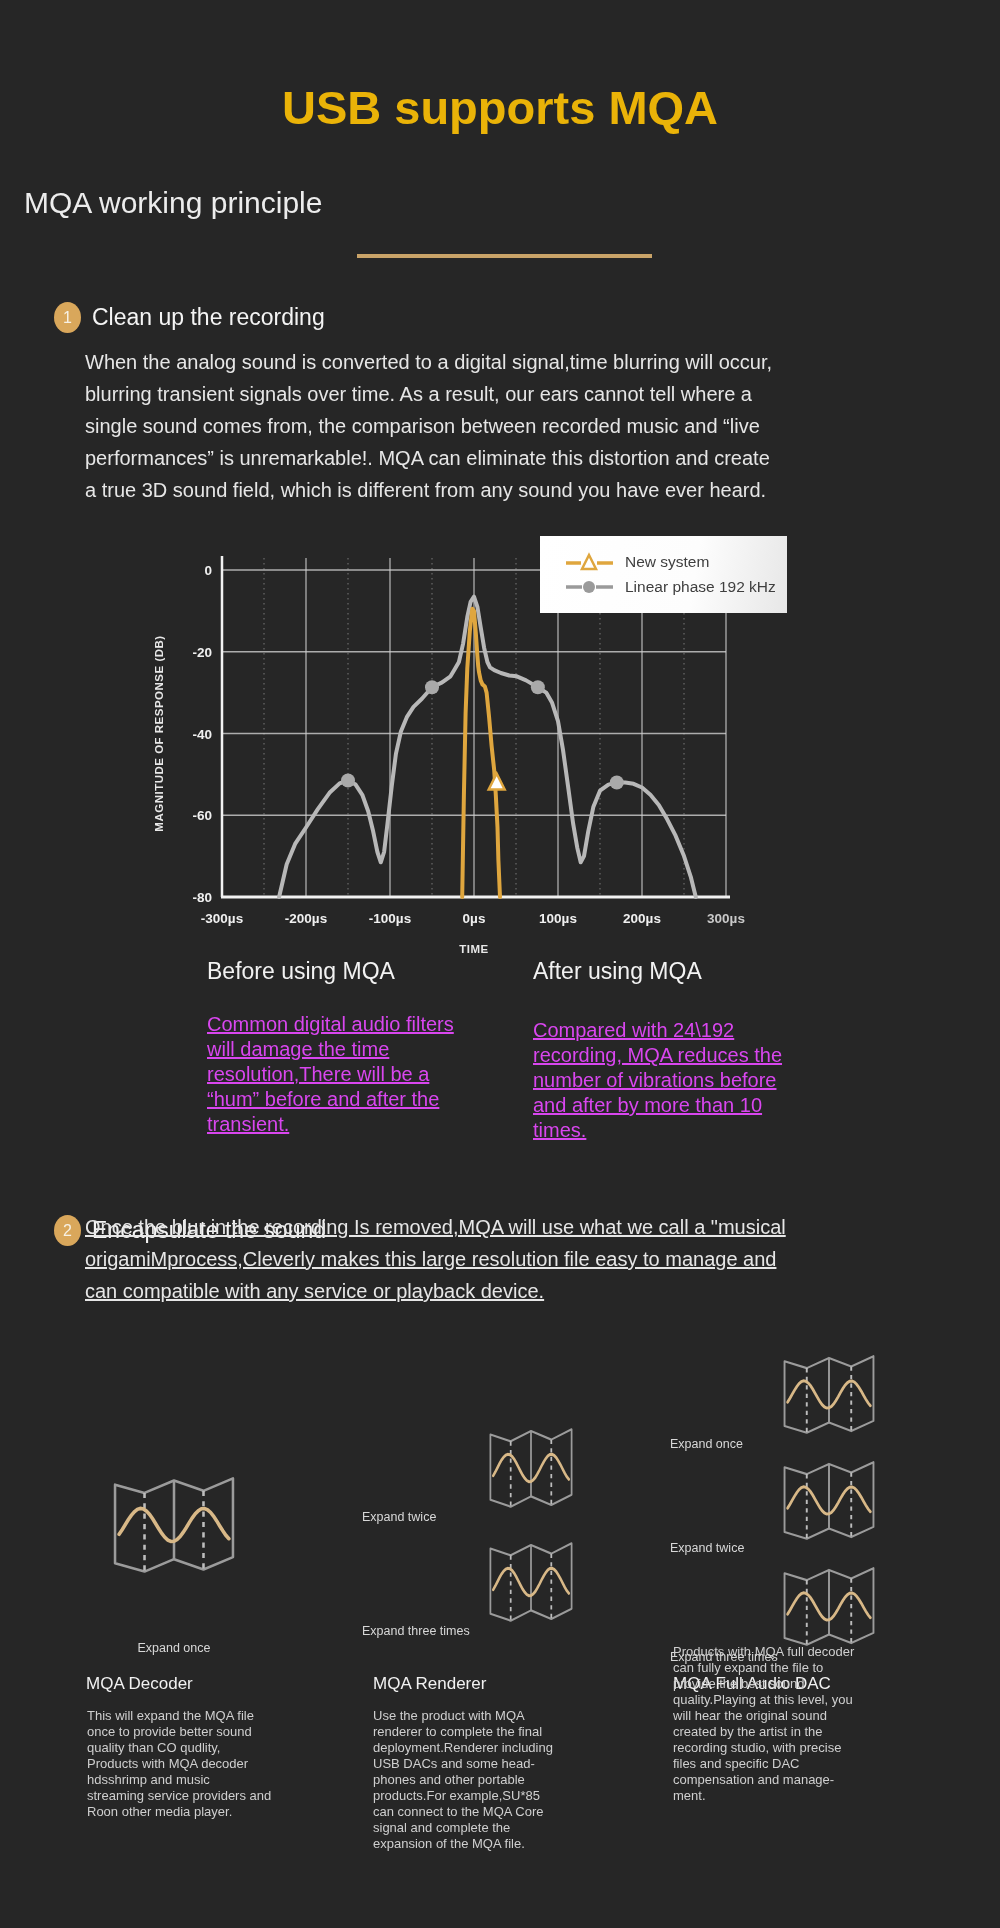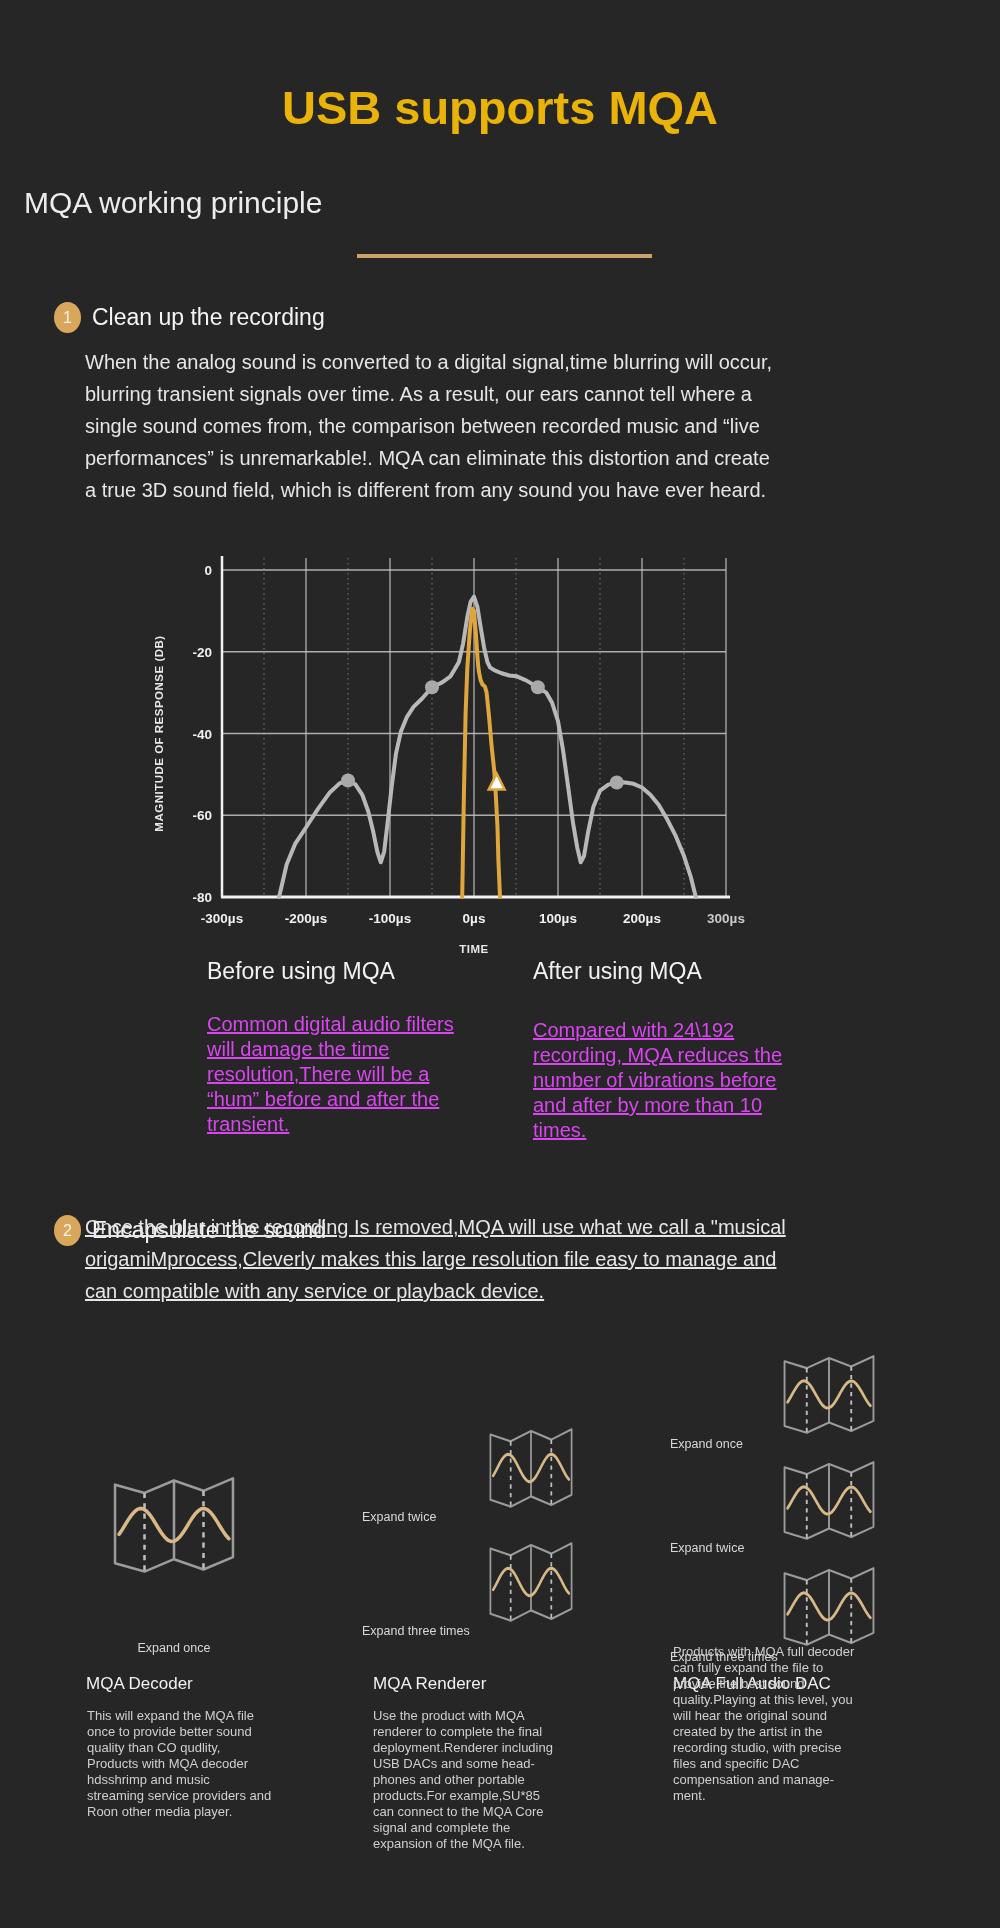--- a/index.html
+++ b/index.html
@@ -101,20 +101,38 @@
       <text transform="translate(33,203.5) rotate(-90)" text-anchor="middle" font-size="11.5" font-weight="700" letter-spacing="0.5" fill="#e8e8e8">MAGNITUDE OF RESPONSE (DB)</text>
       <text x="344" y="423" text-anchor="middle" font-size="11.5" font-weight="700" letter-spacing="0.5" fill="#e8e8e8">TIME</text>
       <polyline points="149.1,367.0 156.7,334.3 165.1,313.9 176.0,297.5 187.8,279.1 199.5,262.8 209.6,253.4 218.0,250.5 225.6,254.6 232.3,264.8 238.2,281.2 243.2,301.6 247.4,322.0 250.8,332.3 254.1,322.0 257.5,293.4 261.7,256.6 265.9,223.9 270.9,201.5 276.8,187.2 283.5,176.9 291.9,168.8 302.0,157.3 312.1,152.4 320.5,146.3 324.7,139.3 328.9,132.0 333.1,113.6 337.3,87.0 340.6,71.9 344.0,66.6 347.4,76.8 350.7,97.2 354.1,117.7 357.4,132.0 360.0,137.3 364.2,140.1 370.9,143.0 379.3,145.5 386.8,146.3 396.1,150.4 407.8,157.3 416.2,162.6 422.1,172.8 428.0,191.2 433.0,219.9 438.1,256.6 443.1,293.4 447.3,317.9 450.7,332.3 454.0,326.1 458.2,301.6 463.3,277.1 470.0,260.7 478.4,254.6 486.8,252.6 495.2,252.6 503.6,253.8 512.0,257.5 520.4,264.8 528.8,275.0 537.2,289.3 545.6,305.7 554.0,326.1 560.7,346.6 565.8,367.0" fill="none" stroke="#b8b8b8" stroke-width="4" stroke-linejoin="round" stroke-linecap="round"></polyline>
       <circle cx="218" cy="250.50625000000002" r="7" fill="#a9a9a9"></circle>
       <circle cx="302" cy="157.31125" r="7" fill="#a9a9a9"></circle>
       <circle cx="407.84000000000003" cy="157.31125" r="7" fill="#a9a9a9"></circle>
       <circle cx="486.8" cy="252.55" r="7" fill="#a9a9a9"></circle>
       <polyline points="332.2,367.0 333.9,264.8 335.6,183.1 337.3,138.1 339.8,101.3 342.3,78.8 344.0,80.9 345.7,101.3 347.4,125.8 348.2,136.1 349.0,142.2 350.7,150.4 352.4,154.4 354.9,156.5 356.6,162.6 359.1,187.2 361.6,215.8 364.2,240.3 365.8,264.8 367.5,297.5 368.4,330.2 370.0,367.0" fill="none" stroke="#dfa63e" stroke-width="4" stroke-linejoin="round" stroke-linecap="round"></polyline>
       <path d="M366.68,243.55 L374.68,259.55 L358.68,259.55 Z" fill="#ffffff" stroke="#dfa63e" stroke-width="2.5"></path>
     </svg>
+  <div class="abs legend">
+    <div class="legend-row">
+      <svg width="47" height="20">
+        <line x1="0" y1="11" x2="15" y2="11" stroke="#dfa63e" stroke-width="3.5"></line>
+        <line x1="31" y1="11" x2="47" y2="11" stroke="#dfa63e" stroke-width="3.5"></line>
+        <path d="M23,3 L30,17 L16,17 Z" fill="#ffffff" stroke="#dfa63e" stroke-width="2.5"></path>
+      </svg>
+      <span class="legend-label">New system</span>
+    </div>
+    <div class="legend-row">
+      <svg width="47" height="20">
+        <line x1="0" y1="10" x2="16" y2="10" stroke="#9a9a9a" stroke-width="3.5"></line>
+        <line x1="30" y1="10" x2="47" y2="10" stroke="#9a9a9a" stroke-width="3.5"></line>
+        <circle cx="23" cy="10" r="6" fill="#9a9a9a"></circle>
+      </svg>
+      <span class="legend-label">Linear phase 192 kHz</span>
+    </div>
+  </div>
 </div>
 
 <div class="abs cmp-heading" style="left:207px;top:958px;">Before using MQA</div>
 <div class="abs cmp-body preline" style="left:207px;top:1012px;width:250px;">Common digital audio filters
 will damage the time
 resolution,There will be a
 “hum”  before and after the
 transient.</div>
 <div class="abs cmp-heading" style="left:533px;top:958px;">After using MQA</div>
 <div class="abs cmp-body preline" style="left:533px;top:1012px;width:250px;margin-top:6px;">Compared with 24\192

